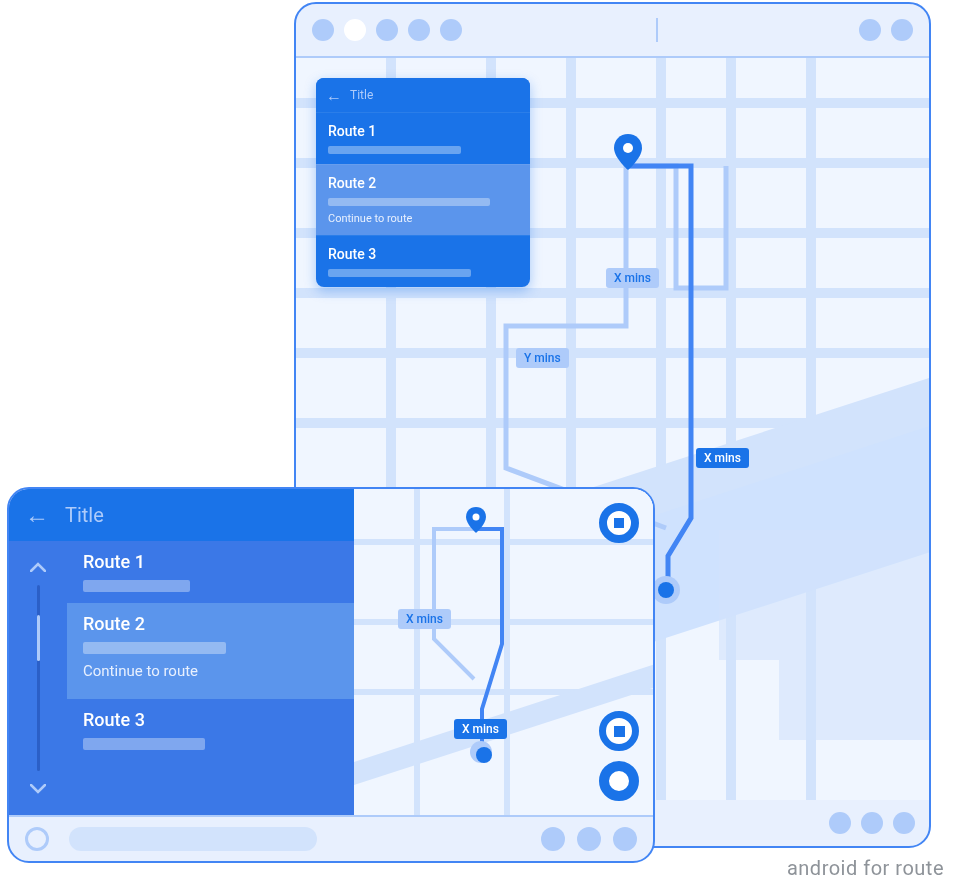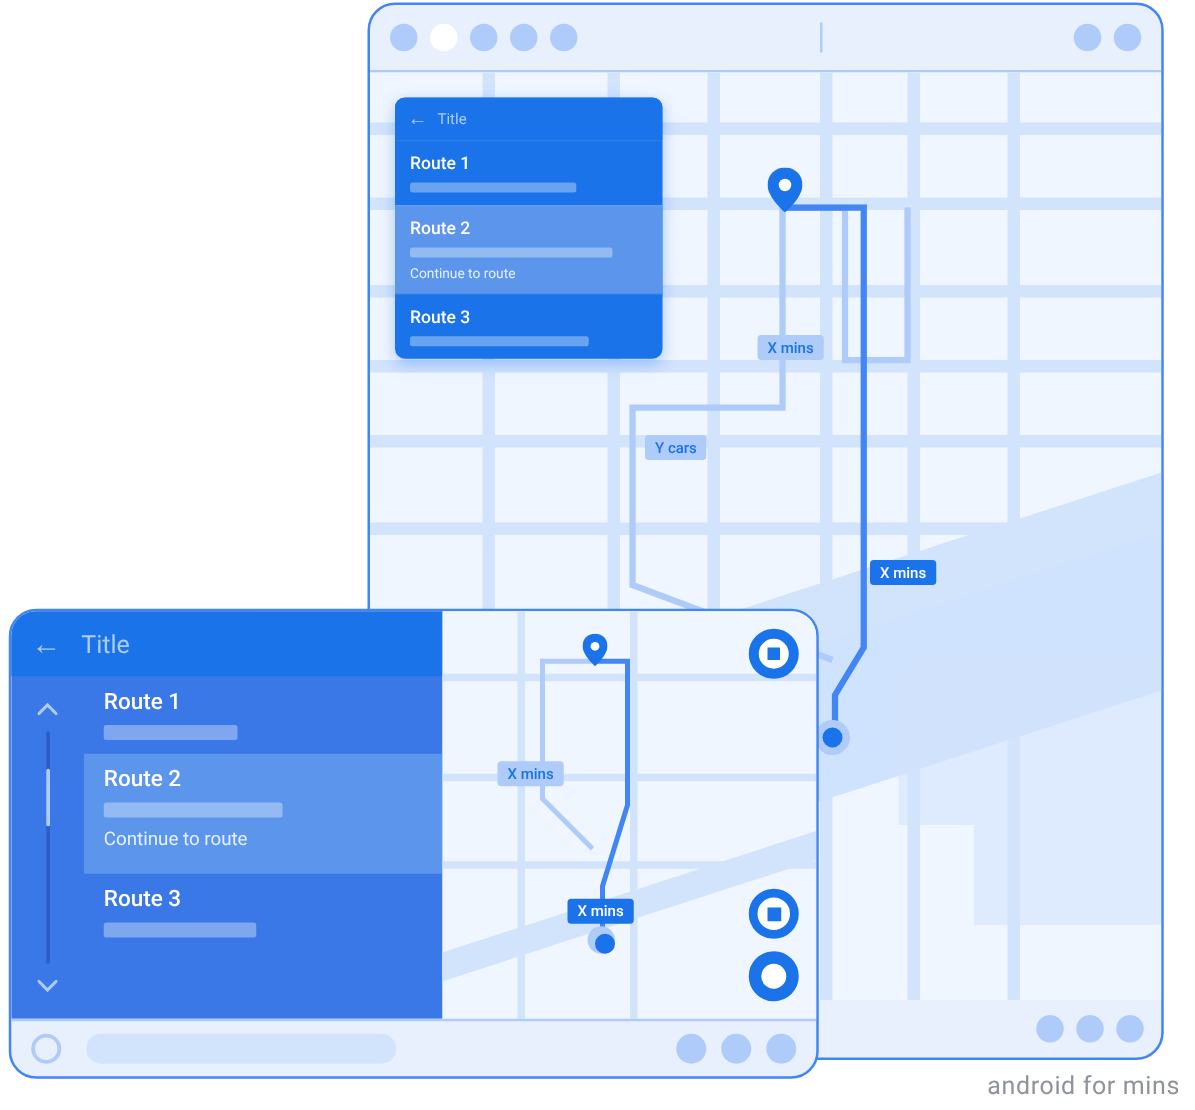--- a/index.html
+++ b/index.html
@@ -127,21 +127,21 @@
     <div class="block" style="right:0;bottom:140px;width:210px;height:130px"></div>
     <div class="block" style="right:0;bottom:60px;width:150px;height:80px"></div>
 
     <svg style="position:absolute;left:0;top:0;width:100%;height:100%">
       <path class="route route-alt" d="M330 108 L330 268 L210 268 L210 410 L370 470" stroke-width="5"></path>
       <path class="route route-alt" d="M330 108 L380 108 L380 230 L430 230 L430 108" stroke-width="5"></path>
       <path class="route" d="M330 108 L395 108 L395 460 L372 498 L372 530" stroke-width="5" stroke="#1a73e8"></path>
     </svg>
 
     <div class="label" style="left:310px;top:210px">X mins</div>
-    <div class="label" style="left:220px;top:290px">Y cars</div>
+    <div class="label" style="left:220px;top:290px">Y mins</div>
     <div class="label primary" style="left:400px;top:390px">X mins</div>
 
     <svg class="pin" style="left:318px;top:76px;width:28px;height:36px">
       <path d="M14 0 C6 0 0 6 0 14 C0 24 14 36 14 36 C14 36 28 24 28 14 C28 6 22 0 14 0 Z" fill="#1a73e8"></path>
       <circle cx="14" cy="14" r="5" fill="#fff"></circle>
     </svg>
     <div class="cur" style="left:356px;top:518px"></div>
 
     <div class="pcard">
       <div class="phdr">
@@ -251,14 +251,14 @@
     <div class="pill"></div>
     <div class="lr">
       <div></div>
       <div></div>
       <div></div>
     </div>
   </div>
 </div>
 
 <div class="attrib">
-  <b>android</b><span> for mins</span>
+  <b>android</b><span> for route</span>
 </div>
 
 </body></html>

